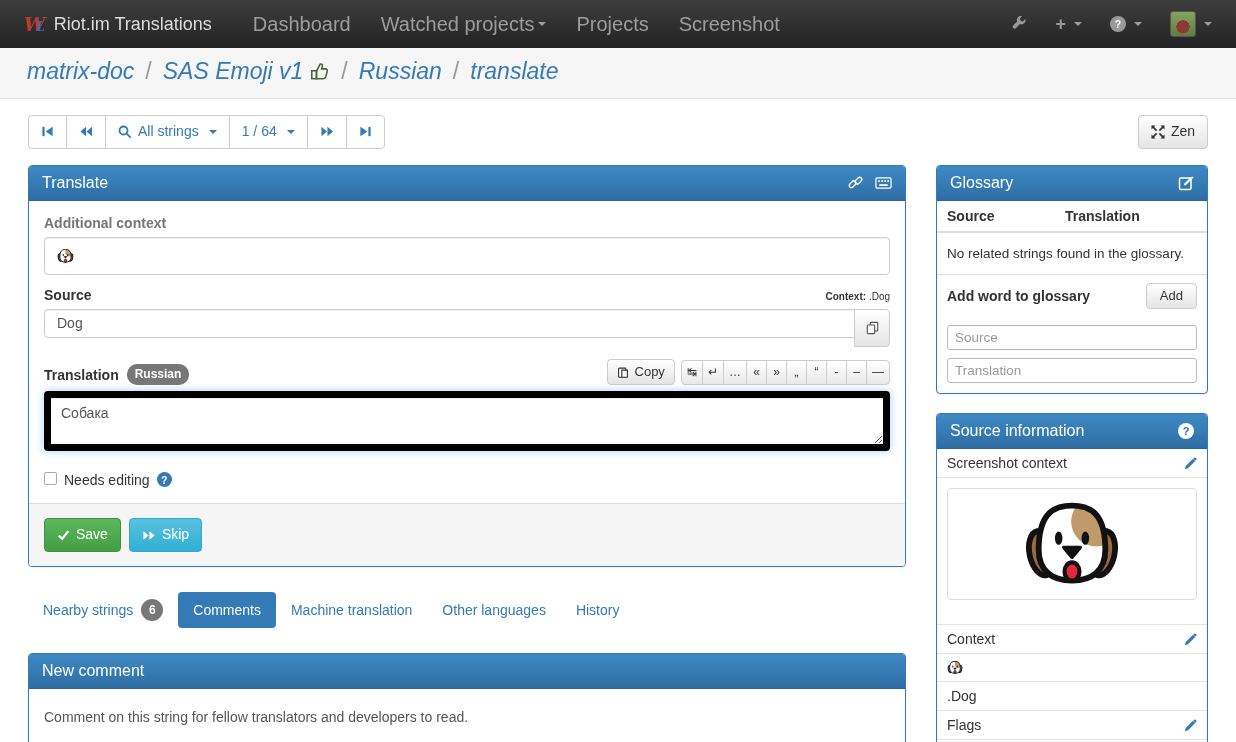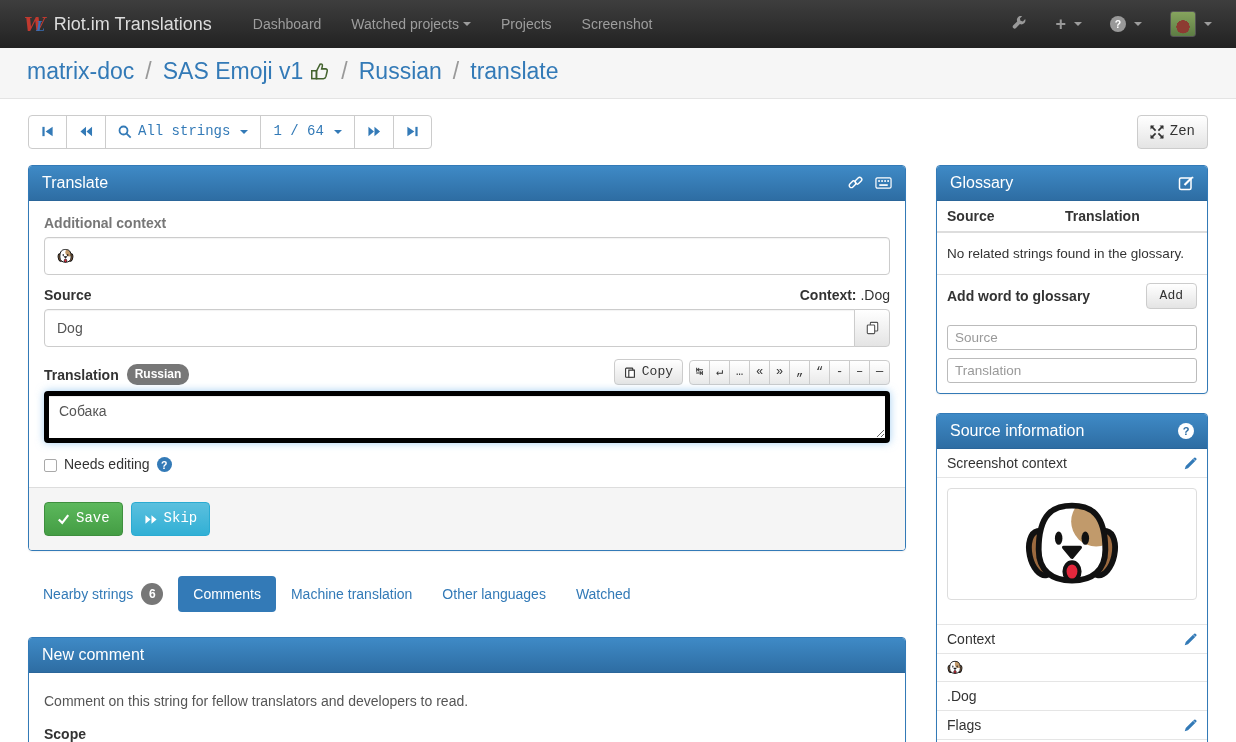--- a/index.html
+++ b/index.html
@@ -1,46 +1,46 @@
 <!DOCTYPE html>
 <html><head>
 <meta charset="utf-8">
 <style>
   * { box-sizing: border-box; margin: 0; padding: 0; }
   html,body { width:1236px; height:742px; overflow:hidden; }
   body { font-family:"Liberation Sans", sans-serif; font-size:14px; color:#333; background:#fff; }
-  a { text-decoration:none; }
+  a { text-decoration:none;font-style:italic; }
 
   
   .navbar { height:48px; background:linear-gradient(#3e3e3e,#222); display:flex; align-items:center; padding:0 24px; }
   .brand { display:flex; align-items:center; gap:9px; color:#dcdcdc; font-size:18px; margin-right:26px; white-space:nowrap; }
   .logo-w { font-family:"DejaVu Serif", serif; font-style:italic; font-weight:bold; font-size:19px; color:#c0392f; }
   .logo-l { font-family:"DejaVu Serif", serif; font-style:italic; font-weight:bold; font-size:12px; color:#3a6fb7; margin-left:-9px; margin-top:8px; }
   .nav-items { display:flex; height:48px; }
-  .nav-item { color:#9d9d9d; padding:0 15px; font-size:14px; display:flex; align-items:center; cursor:pointer; }
+  .nav-item { color:#9d9d9d; padding:0 15px; font-size:20px; display:flex; align-items:center; cursor:pointer; }
   .nav-right { margin-left:auto; display:flex; align-items:center; gap:28px; color:#9d9d9d; }
   .nav-right .grp { display:flex; align-items:center; gap:4px; cursor:pointer; }
   .caret { width:0; height:0; border-left:4px solid transparent; border-right:4px solid transparent; border-top:4px solid currentColor; display:inline-block; margin-left:4px; }
   .avatar { width:26px; height:26px; border-radius:3px; background:
       radial-gradient(circle at 50% 62%, #8d3b32 0 34%, transparent 35%),
       linear-gradient(#86a45e,#5d7d44); border:1px solid #555; }
 
   
   .breadcrumb { background:#f6f6f6; border-bottom:1px solid #e4e4e4; padding:10px 27px 13px; font-size:23px; display:flex; align-items:center; }
   .breadcrumb a { color:#337ab7; }
   .breadcrumb .sep { color:#999; margin:0 11px; }
   .thumb-icon { margin-left:7px; position:relative; top:2px; }
 
   
   .content { padding:16px 28px 0; }
   .toolbar { display:flex; justify-content:space-between; align-items:flex-start; margin-bottom:16px; }
 
   .btn { display:inline-flex; align-items:center; justify-content:center; gap:6px; border:1px solid #ccc;
          background:linear-gradient(#fff,#e4e4e4); color:#333; font-size:14px; border-radius:4px;
-         padding:6px 12px; cursor:pointer; line-height:1.42; white-space:nowrap; font-family:Liberation Mono, monospace; }
+         padding:6px 12px; cursor:pointer; line-height:1.42; white-space:nowrap; font-family:Liberation Sans, sans-serif; }
   .btn-group { display:inline-flex; }
   .btn-group .btn { border-radius:0; margin-left:-1px; background:#fff; color:#337ab7; }
   .btn-group .btn:first-child { border-radius:4px 0 0 4px; margin-left:0; }
   .btn-group .btn:last-child { border-radius:0 4px 4px 0; }
 
   .main-flex { display:flex; gap:30px; align-items:flex-start; }
   .col-main { width:878px; }
   .col-side { width:272px; }
 
   
@@ -49,35 +49,35 @@
                    display:flex; align-items:center; border-radius:3px 3px 0 0; border-bottom:1px solid #2b669a; }
   .panel-heading .spacer { flex:1; }
   .panel-heading .hicon { display:inline-flex; margin-left:12px; cursor:pointer; }
   .panel-body { padding:14px 15px 15px; }
 
   .translate-panel { margin-bottom:22px; }
   .lbl { font-weight:bold; display:block; margin-bottom:6px; }
   .lbl-muted { color:#777; }
   .ctx-box { border:1px solid #ccc; border-radius:4px; height:38px; display:flex; align-items:center; padding:0 12px; margin-bottom:12px; box-shadow:inset 0 1px 1px rgba(0,0,0,.05); }
   .row-between { display:flex; justify-content:space-between; align-items:baseline; }
-  .ctx-val { font-size:14px; } .ctx-val b { font-weight:bold; }
+  .ctx-val { font-size:10px; } .ctx-val b { font-weight:bold; }
 
   .input-group { display:flex; margin-bottom:12px; }
-  .input-group input { flex:1; height:38px; border:1px solid #ccc; border-radius:4px 0 0 4px; padding:0 12px; font-size:14px; color:#555; font-family:inherit; box-shadow:inset 0 1px 1px rgba(0,0,0,.05); }
+  .input-group input { flex:1; height:29px; border:1px solid #ccc; border-radius:4px 0 0 4px; padding:0 12px; font-size:14px; color:#555; font-family:inherit; box-shadow:inset 0 1px 1px rgba(0,0,0,.05); }
   .addon-btn { width:36px; height:38px; border:1px solid #ccc; margin-left:-1px; border-radius:0 4px 4px 0; background:linear-gradient(#fff,#e4e4e4); display:inline-flex; align-items:center; justify-content:center; cursor:pointer; }
 
   .trans-row { display:flex; align-items:flex-end; justify-content:space-between; margin-bottom:6px; }
   .trans-left { display:flex; align-items:center; gap:8px; font-weight:bold; }
   .badge-pill { background:#777; color:#fff; font-size:12px; font-weight:bold; padding:3px 8px 4px; border-radius:10px; }
   .trans-tools { display:flex; gap:6px; align-items:flex-end; }
   .btn-sm { padding:3px 9px; font-size:13px; background:linear-gradient(#fff,#e4e4e4); }
   .char-group .btn { min-width:21px; padding:3px 5px; font-size:12px; color:#333; background:linear-gradient(#fff,#e9e9e9); }
-  .trans-input { width:100%; height:52px; border:5px solid #000000; border-radius:4px; padding:7px 10px; font-family:inherit; font-size:14px; color:#555; outline:none; resize:vertical;
+  .trans-input { width:100%; height:60px; border:7px solid #000000; border-radius:4px; padding:7px 10px; font-family:inherit; font-size:14px; color:#555; outline:none; resize:vertical;
                  box-shadow:inset 0 1px 1px rgba(0,0,0,.075), 0 0 8px rgba(102,175,233,.6); }
-  .needs-row { margin-top:10px; display:flex; align-items:flex-end; gap:7px; }
+  .needs-row { margin-top:18px; display:flex; align-items:flex-start; gap:7px; }
   .checkbox { width:13px; height:13px; border:1px solid #a9a9a9; border-radius:2px; background:#fff; cursor:pointer; }
   .q-badge { display:inline-flex; width:15px; height:15px; border-radius:50%; background:#337ab7; color:#fff; font-size:10.5px; font-weight:bold; align-items:center; justify-content:center; }
   .q-badge.inv { background:#fff; color:#2e6da3; width:16px; height:16px; font-size:11px; }
   .panel-footer { background:#f5f5f5; border-top:1px solid #ddd; padding:14px 15px; border-radius:0 0 3px 3px; display:flex; gap:8px; }
   .btn-success { background:linear-gradient(#5cb85c,#449d44); border-color:#3e8f3e; color:#fff; }
   .btn-info { background:linear-gradient(#5bc0de,#31b0d5); border-color:#2aabd2; color:#fff; }
 
   
   .tabs { display:flex; align-items:center; margin:0 0 22px; }
   .tab { padding:10px 15px; color:#337ab7; display:flex; gap:8px; align-items:center; cursor:pointer; border-radius:4px; }
@@ -353,21 +353,21 @@
         <div class="tab active">
             <span>Comments</span>
           </div>
         <div class="tab">
             <span>Machine translation</span>
           </div>
         <div class="tab">
             <span>Other languages</span>
           </div>
         <div class="tab">
-            <span>Watched</span>
+            <span>History</span>
           </div>
       </div>
 
       <div class="panel comment-panel">
         <div class="panel-heading">
           <span>New comment</span>
         </div>
         <div class="panel-body">
           <p>Comment on this string for fellow translators and developers to read.</p>
           <span class="lbl">Scope</span>

